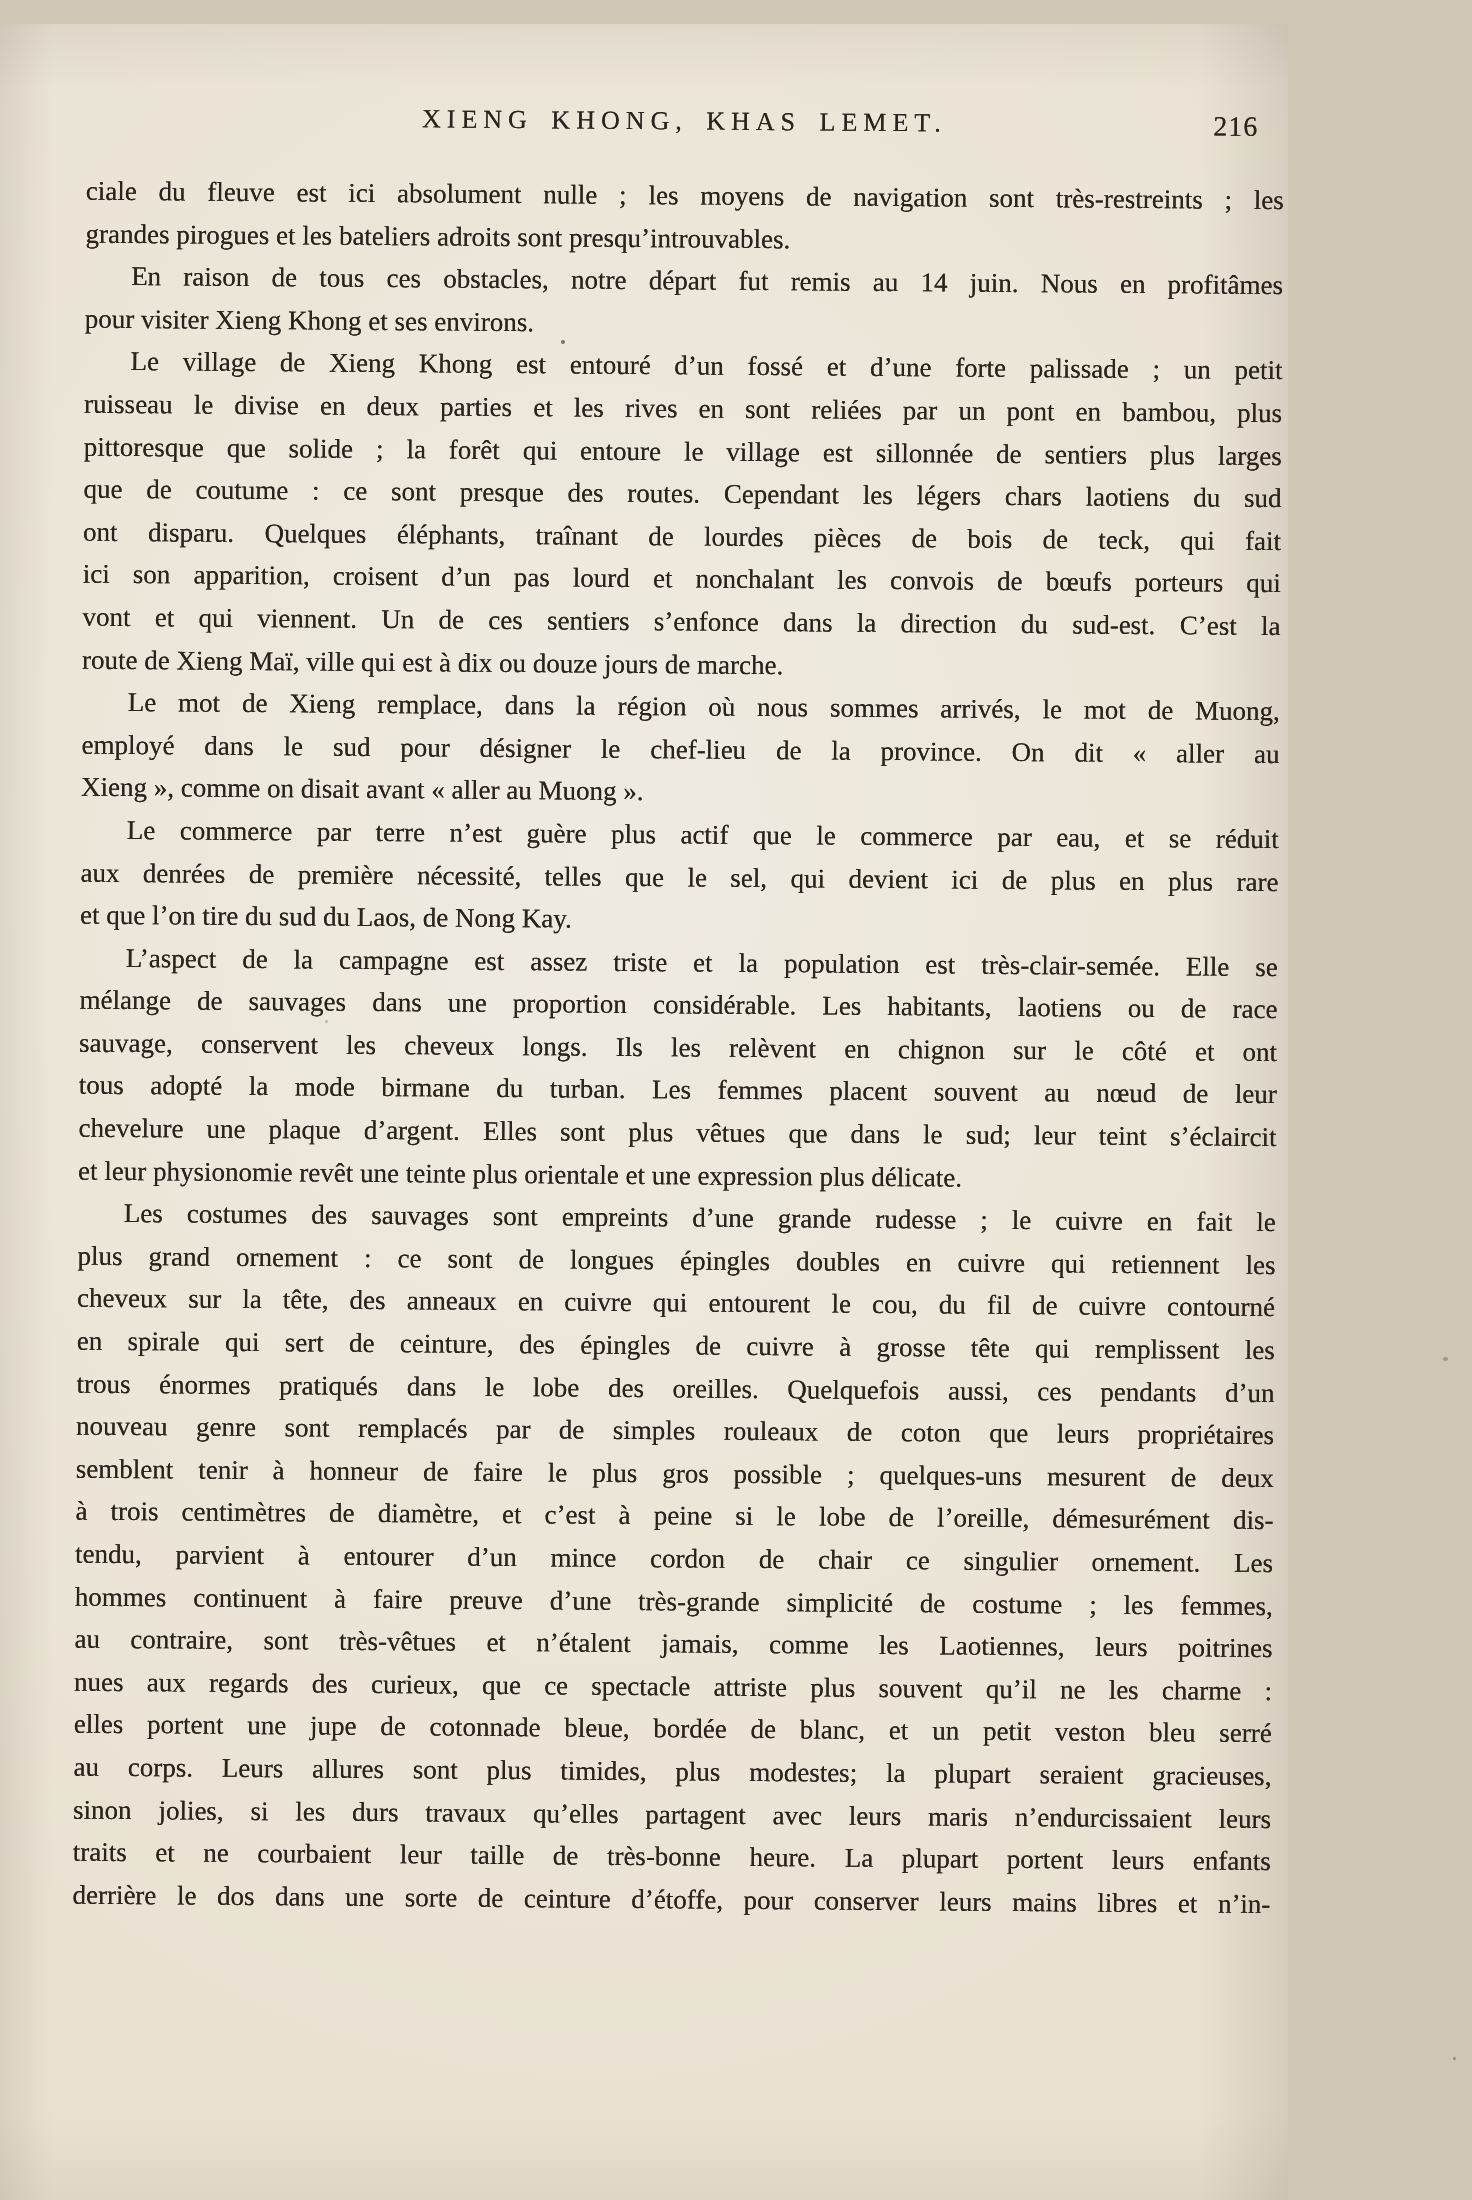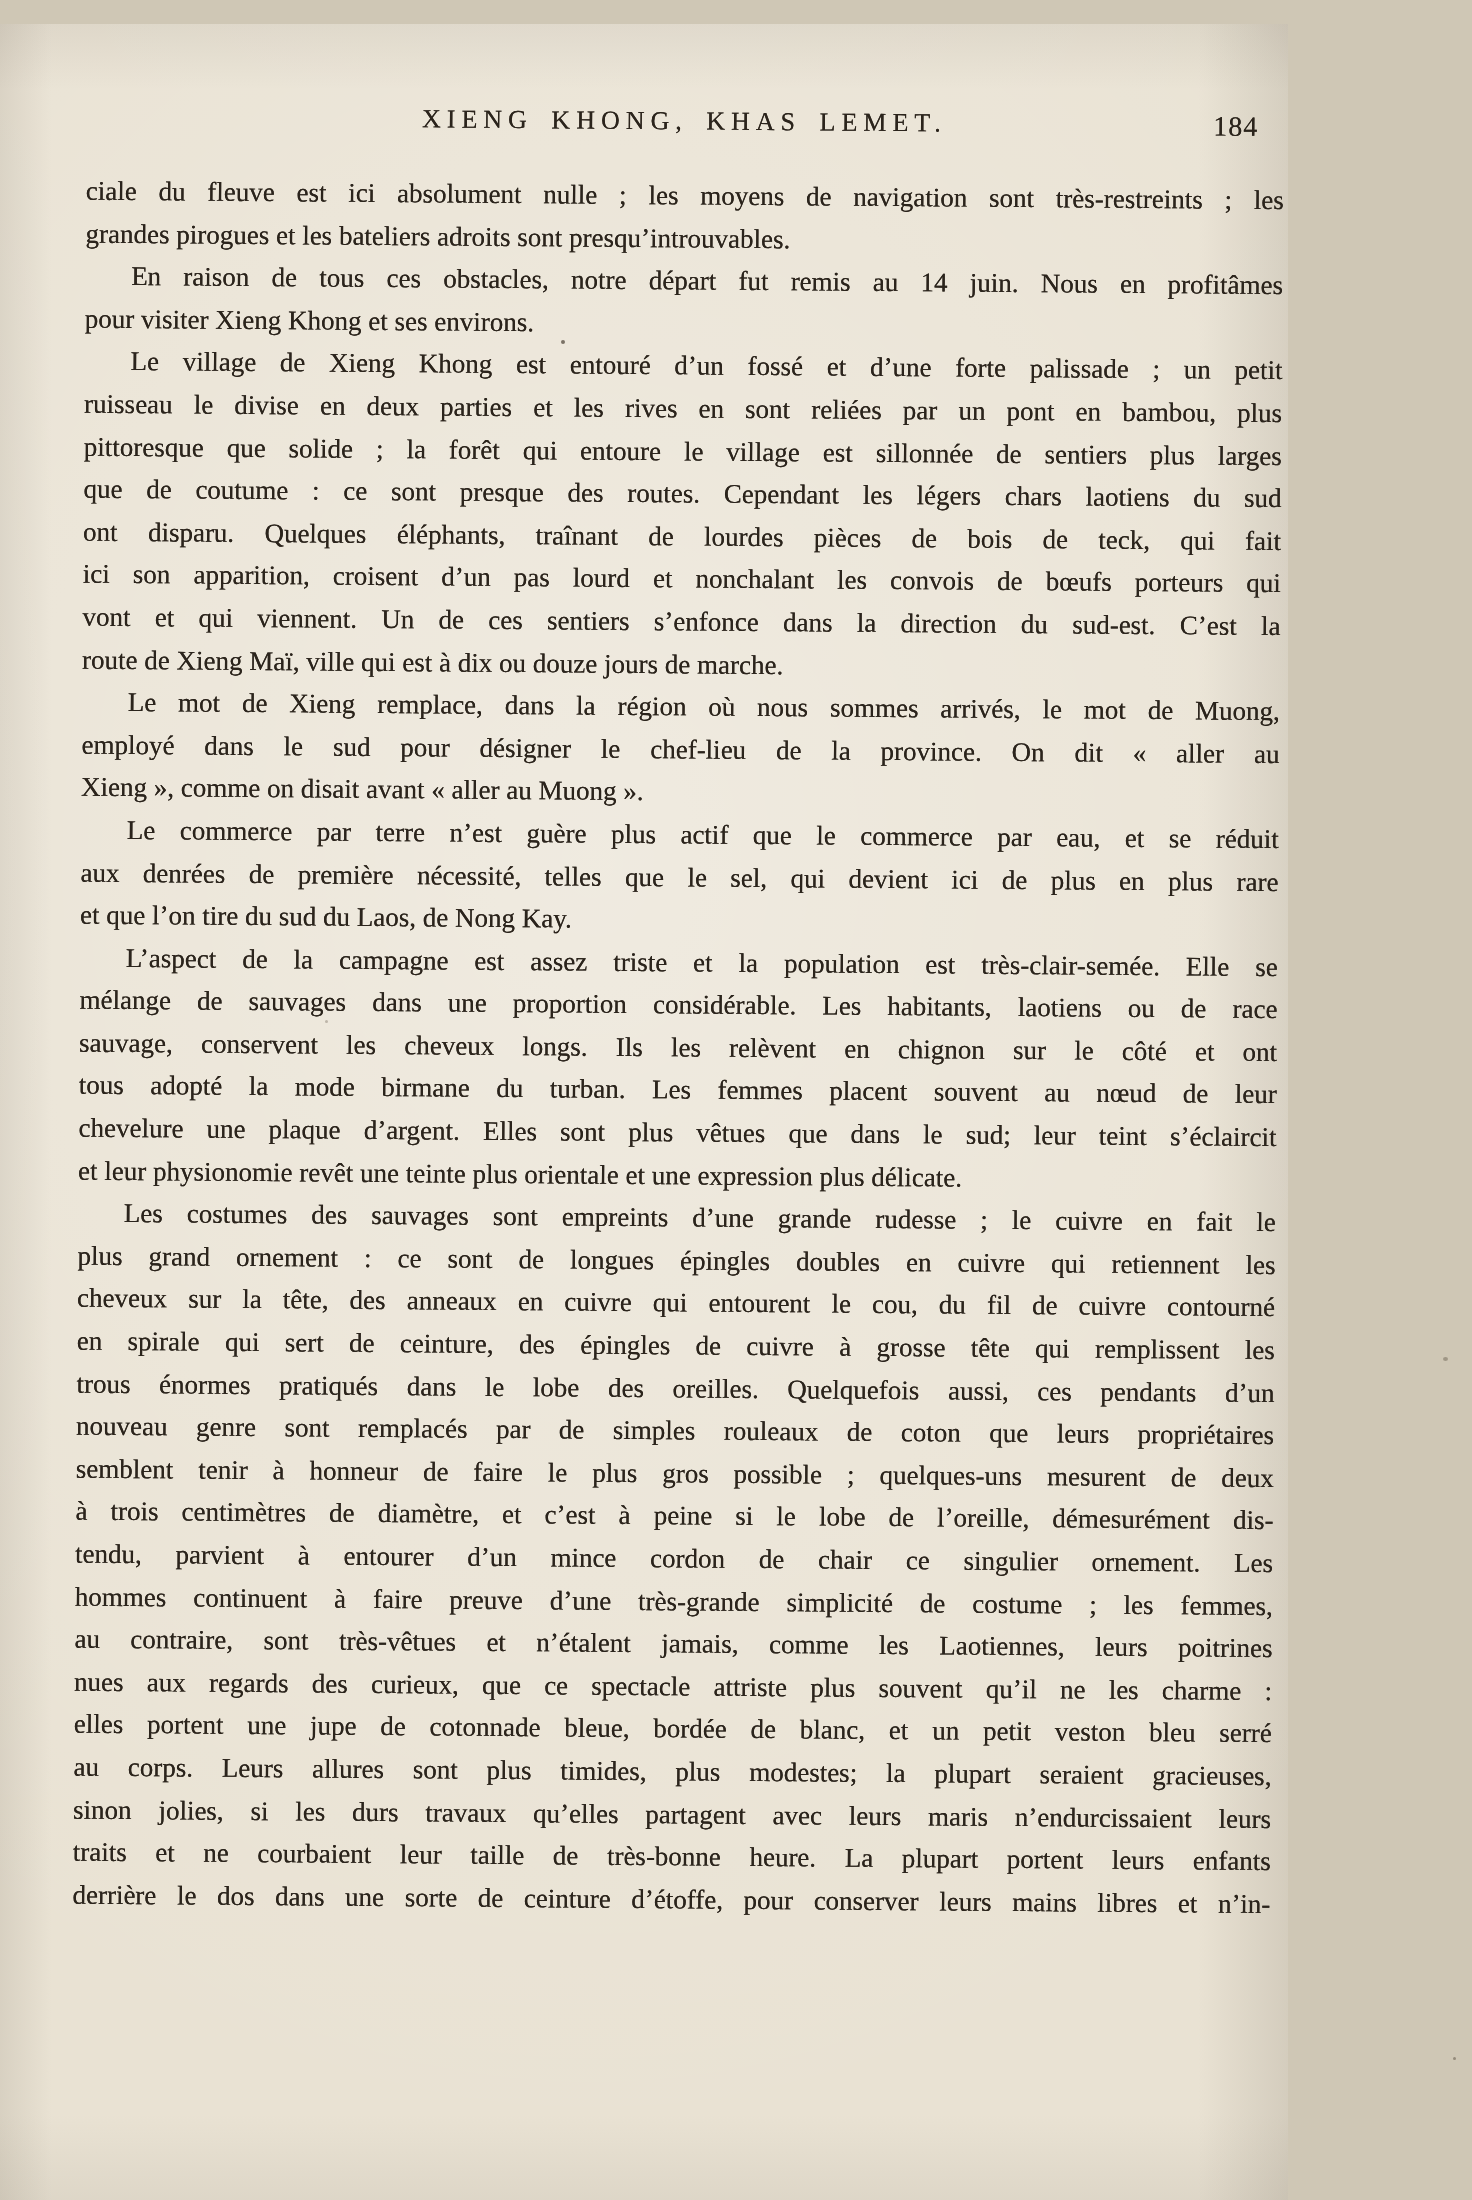--- a/index.html
+++ b/index.html
@@ -62,21 +62,21 @@
   .speck.s3{left:1453px;top:2033px;width:3px;height:3px;background:rgba(90,80,65,0.5);}
   .speck.s4{left:325px;top:996px;width:3px;height:3px;background:rgba(100,90,75,0.35);}
 </style>
 </head>
 <body>
 
 <div class="page">
   <div class="scan-tilt">
     <div class="page-header">
       <div class="running-title">XIENG KHONG, KHAS LEMET.</div>
-      <div class="page-number">184</div>
+      <div class="page-number">216</div>
     </div>
     <div class="text-block" id="text-block">
         <div class="para">
           <div class="line">ciale du fleuve est ici absolument nulle ; les moyens de navigation sont très-restreints ; les</div>
           <div class="line endline">grandes pirogues et les bateliers adroits sont presqu’introuvables.</div>
         </div>
         <div class="para">
           <div class="line indent">En raison de tous ces obstacles, notre départ fut remis au 14 juin. Nous en profitâmes</div>
           <div class="line endline">pour visiter Xieng Khong et ses environs.</div>
         </div>

